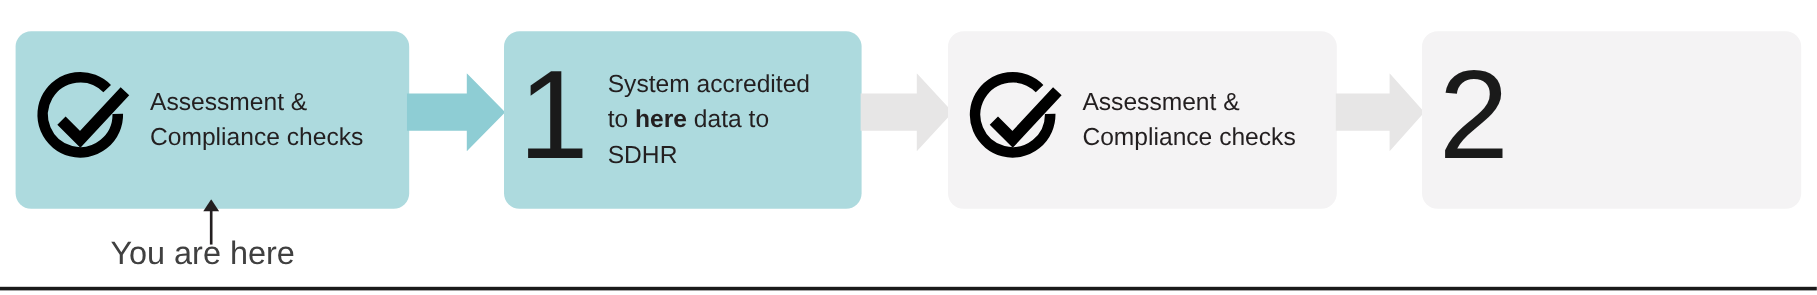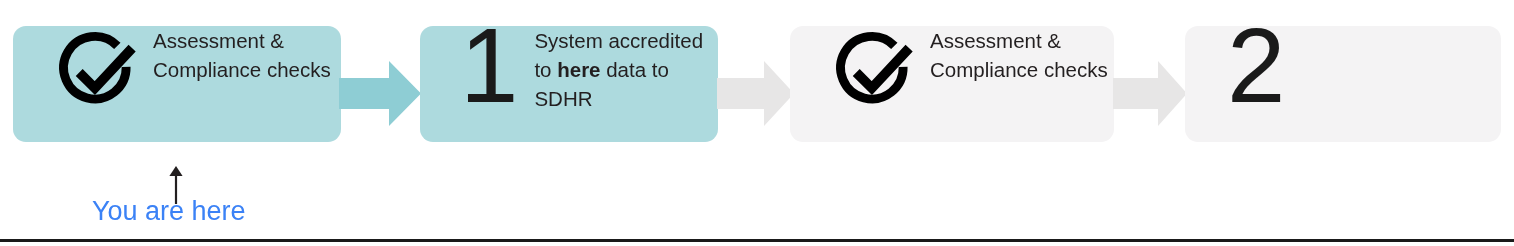--- a/index.html
+++ b/index.html
@@ -18,27 +18,26 @@
     position: absolute;
     left: 0; top: 0;
     width: 1514px;
     height: 246px;
   }
 
   
   .step-box {
     position: absolute;
     top: 26px;
-    height: 116px;
+    height: 148px;
     border-radius: 13px;
     box-sizing: border-box;
     display: flex;
     flex-direction: row;
-    align-items: flex-start;
-    padding-left: 28px;
+    align-items: center;
   }
   .step-box.teal   { background: #addade; }
   .step-box.grey   { background: #f4f3f4; }
 
   #box1 { left: 13px;   width: 328px; }
   #box2 { left: 420px;  width: 298px; }
   #box3 { left: 790px;  width: 324px; }
   #box4 { left: 1185px; width: 316px; }
 
   
@@ -100,21 +99,21 @@
     height: 38px;
   }
   #you-are-here-arrow svg { display: block; width: 100%; height: 100%; }
 
   #you-are-here-label {
     position: absolute;
     left: 92px;
     top: 196px;
     font-family: "Liberation Sans", sans-serif;
     font-size: 27px;
-    color: #3b82f6;
+    color: #404040;
     font-weight: 400;
     white-space: nowrap;
   }
 
   
   #bottom-rule {
     position: absolute;
     left: 0;
     top: 239px;
     width: 1514px;

